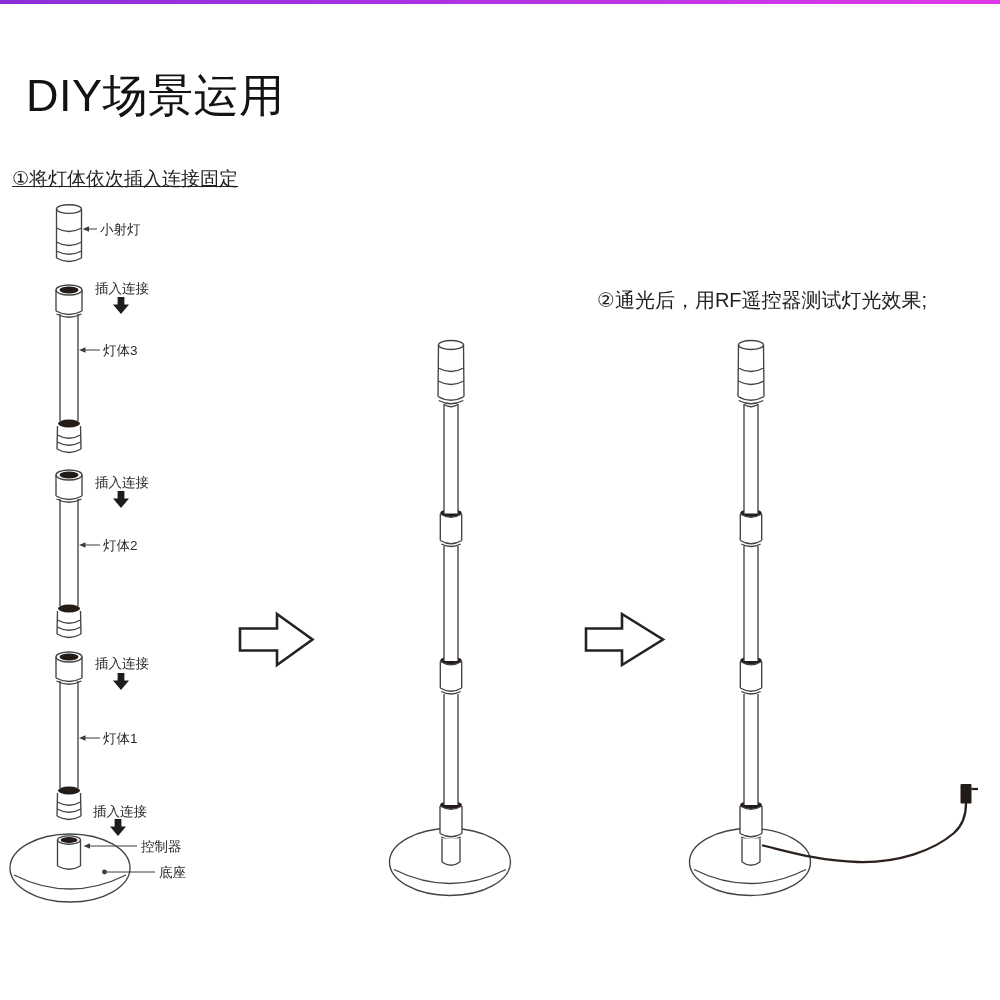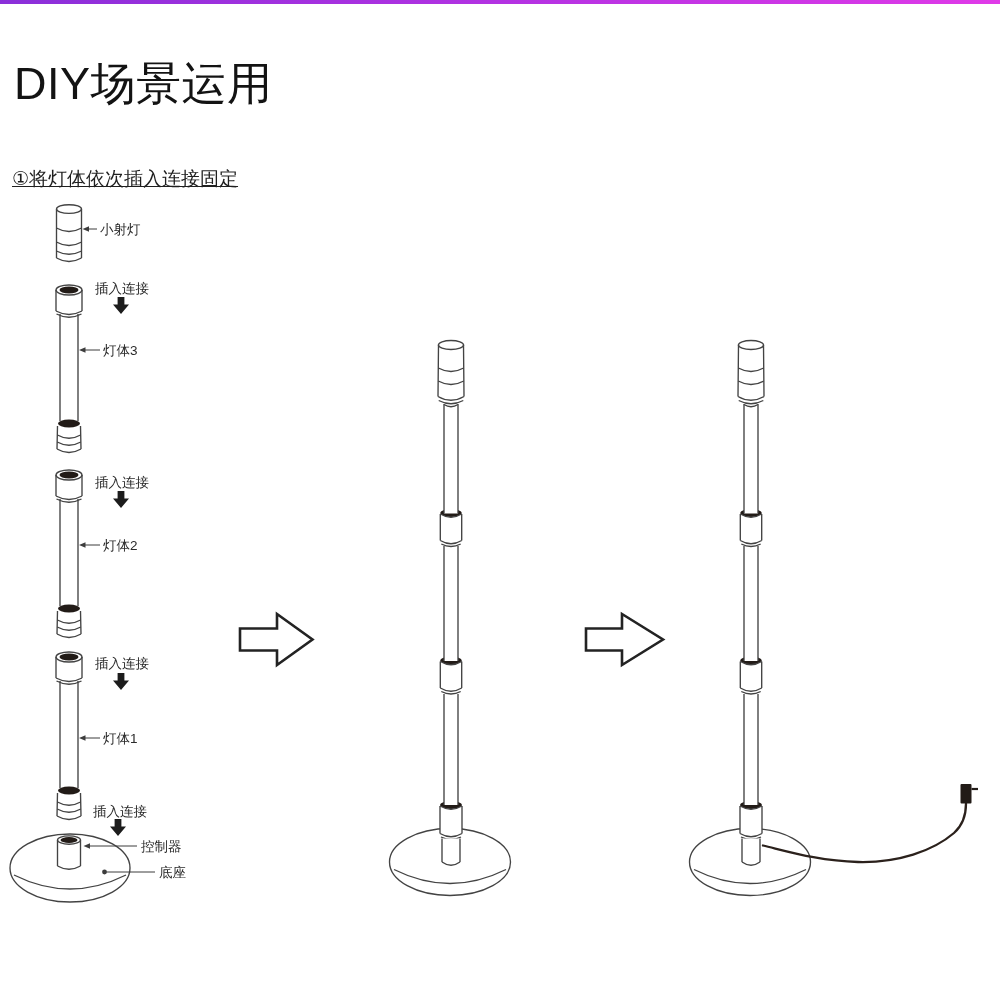--- a/index.html
+++ b/index.html
@@ -1,20 +1,20 @@
 <!DOCTYPE html>
 <html><head>
 <meta charset="utf-8">
 <style>
   html,body{margin:0;padding:0;}
   .page{position:relative;width:1000px;height:1000px;background:#fff;overflow:hidden;
         font-family:"Liberation Sans","DejaVu Sans",sans-serif;}
   .topbar{position:absolute;top:0;left:0;width:1000px;height:4px;
           background:linear-gradient(90deg,#8a2fd9,#b332e2,#e03ae8);}
-  .title{position:absolute;left:14px;top:54px;margin:0;font-size:45px;font-weight:500;
+  .title{position:absolute;left:14px;top:54px;margin:12px;font-size:45px;font-weight:500;
          color:#131313;letter-spacing:.5px;}
   .step{position:absolute;color:#1f1f1f;white-space:nowrap;}
   .step1{left:12px;top:166px;font-size:19px;text-decoration:underline;}
   .step2{left:597px;top:287px;font-size:20px;}
   svg.diagram{position:absolute;left:0;top:0;}
   svg text{font-size:13.5px;fill:#2a2a2a;}
   .s  {stroke:#434343;stroke-width:1.35;fill:none;}
   .sw {stroke:#434343;stroke-width:1.35;fill:#fff;}
   .w  {fill:#fff;}
   .d  {fill:#221b17;}
@@ -24,20 +24,21 @@
   .ar {fill:#fff;stroke:#232323;stroke-width:2.6;stroke-linejoin:miter;}
   .cord{stroke:#2b211c;stroke-width:2.3;fill:none;stroke-linecap:round;}
 </style>
 </head>
 <body>
 
 <div class="page">
   <div class="topbar" style="background: linear-gradient(90deg, rgb(138, 47, 217), rgb(179, 50, 226), rgb(224, 58, 232));"></div>
   <h1 class="title">DIY场景运用</h1>
   <div class="step step1">①将灯体依次插入连接固定</div>
+  <div class="step step2">②通光后，用RF遥控器测试灯光效果;</div>
 
   <svg class="diagram" width="1000" height="1000" viewBox="0 0 1000 1000">
     <defs>
 
       <g id="tube-unit">
         <path class="w" d="M56,7 L56,28 Q69,35 82,28 L82,7 Z"></path>
         <ellipse class="sw" cx="69" cy="7" rx="13" ry="5"></ellipse>
         <ellipse class="d" cx="69" cy="7" rx="9.5" ry="3.4"></ellipse>
         <path class="s" d="M56,7 V28 M82,7 V28"></path>
         <path class="s" d="M56,28 Q69,35 82,28"></path>

